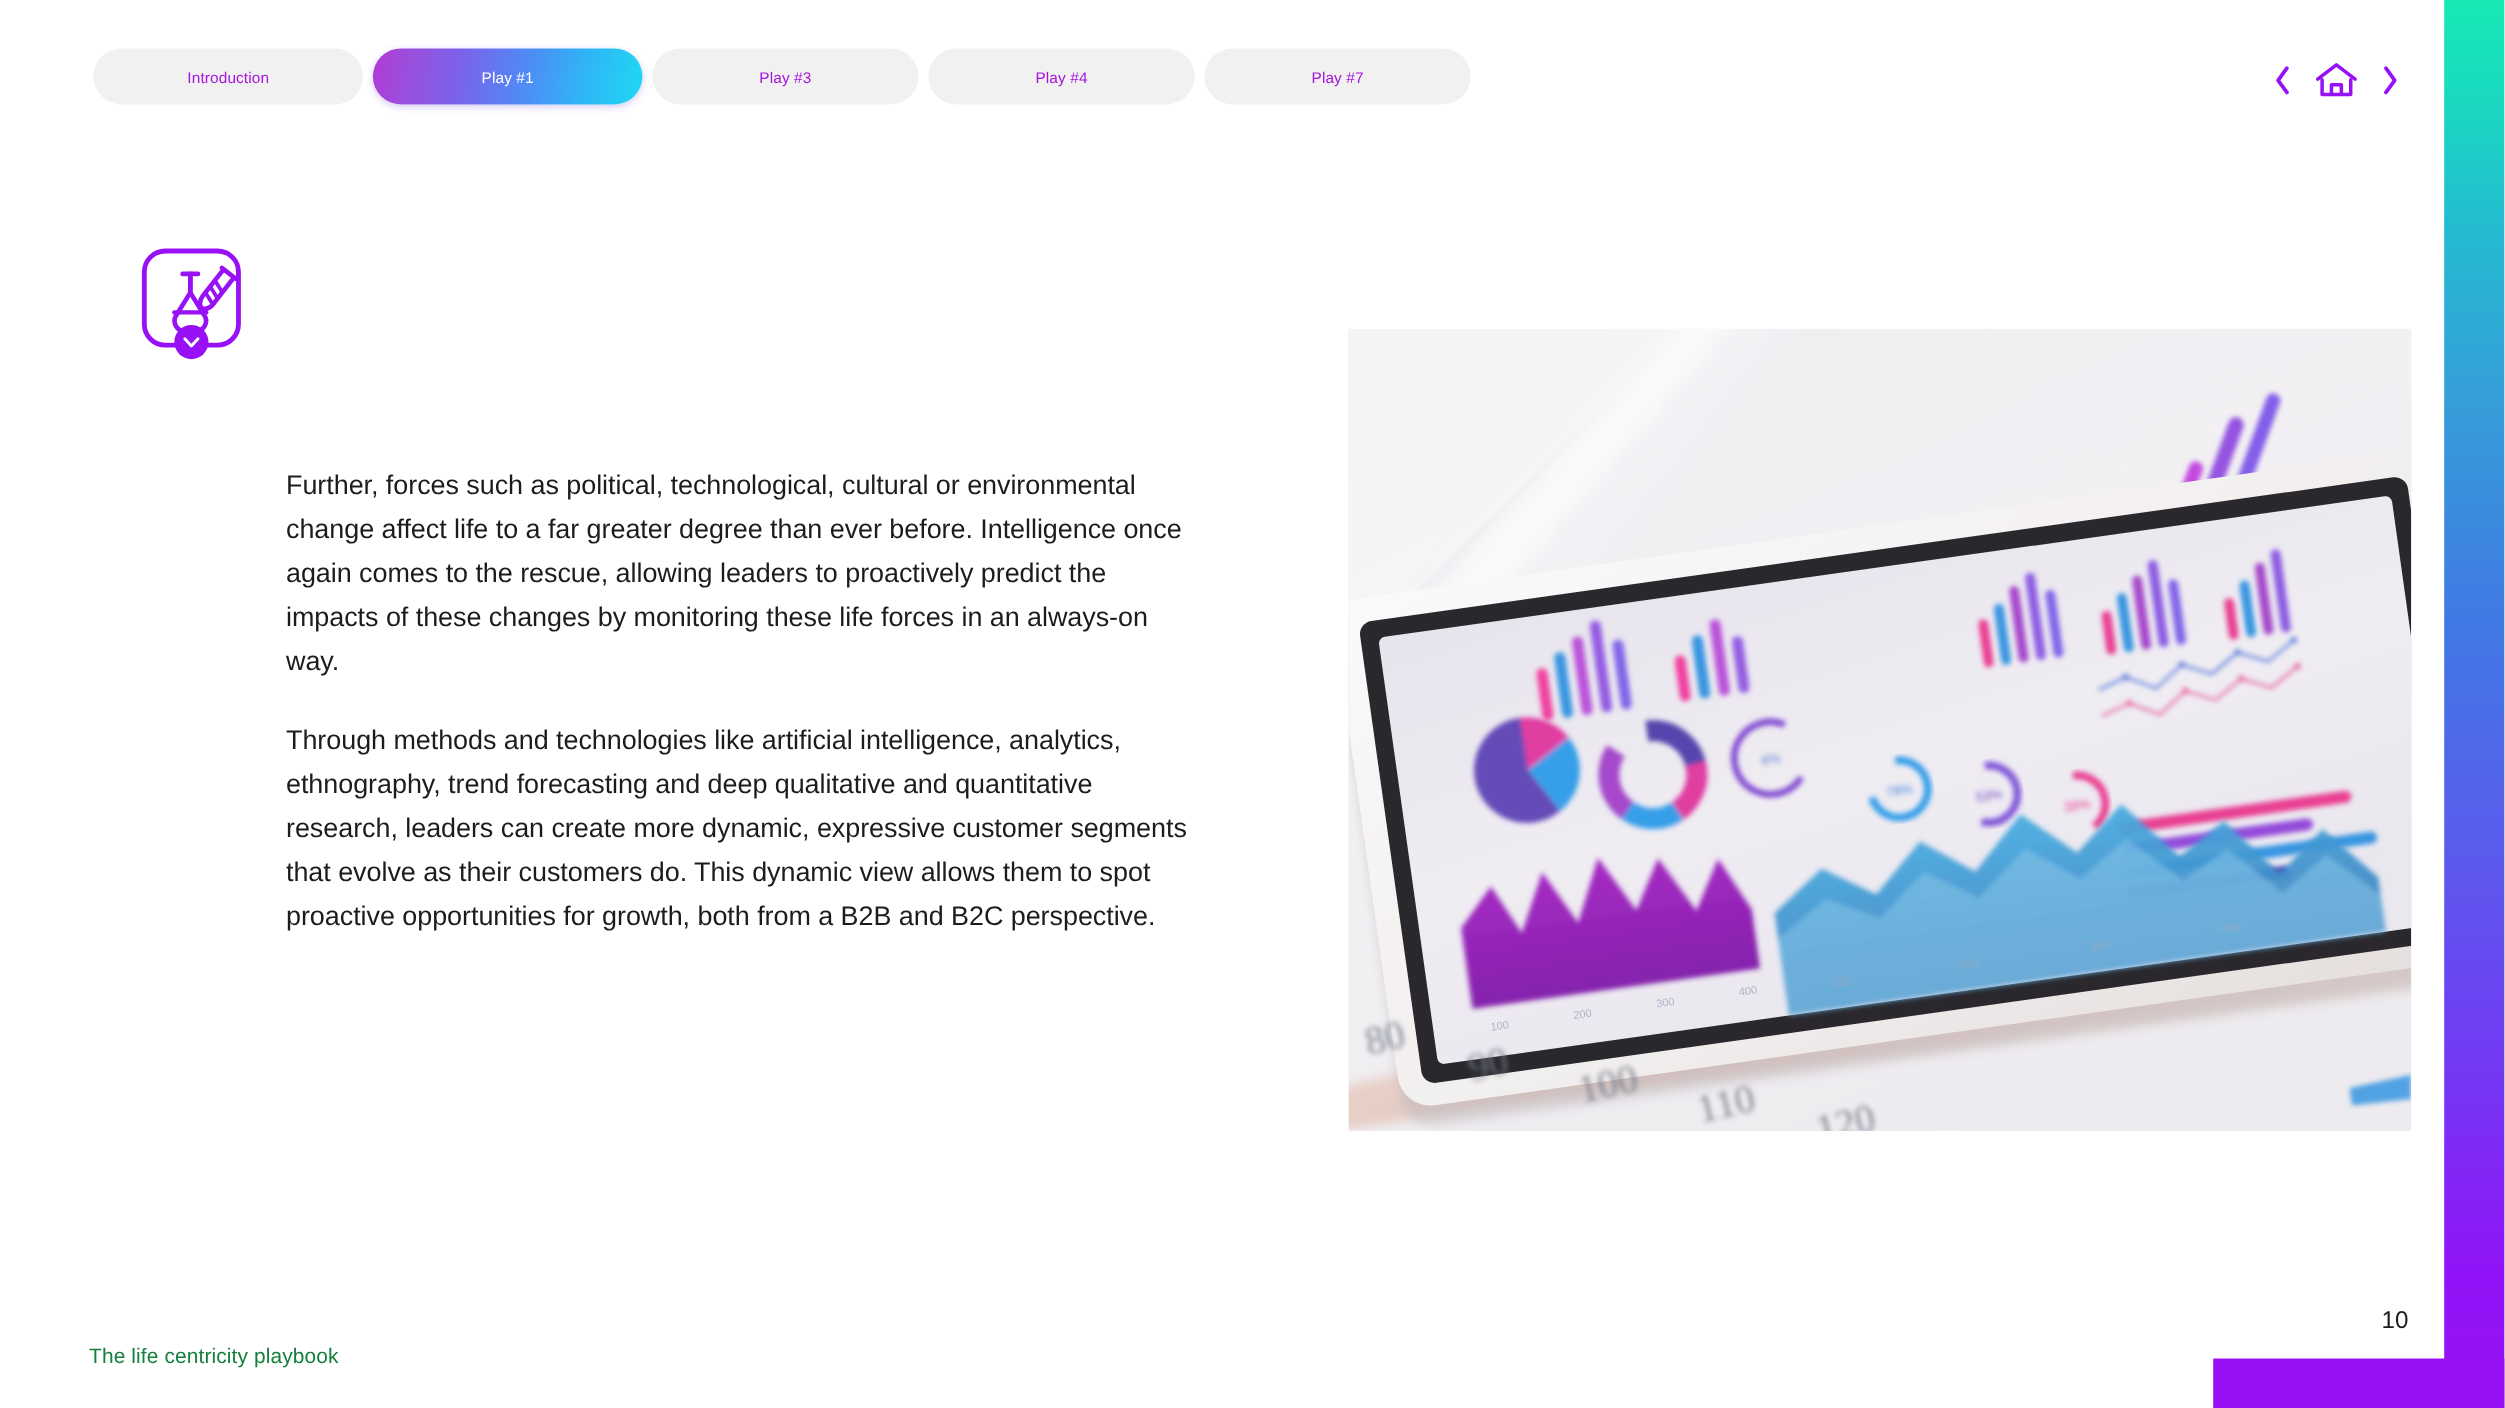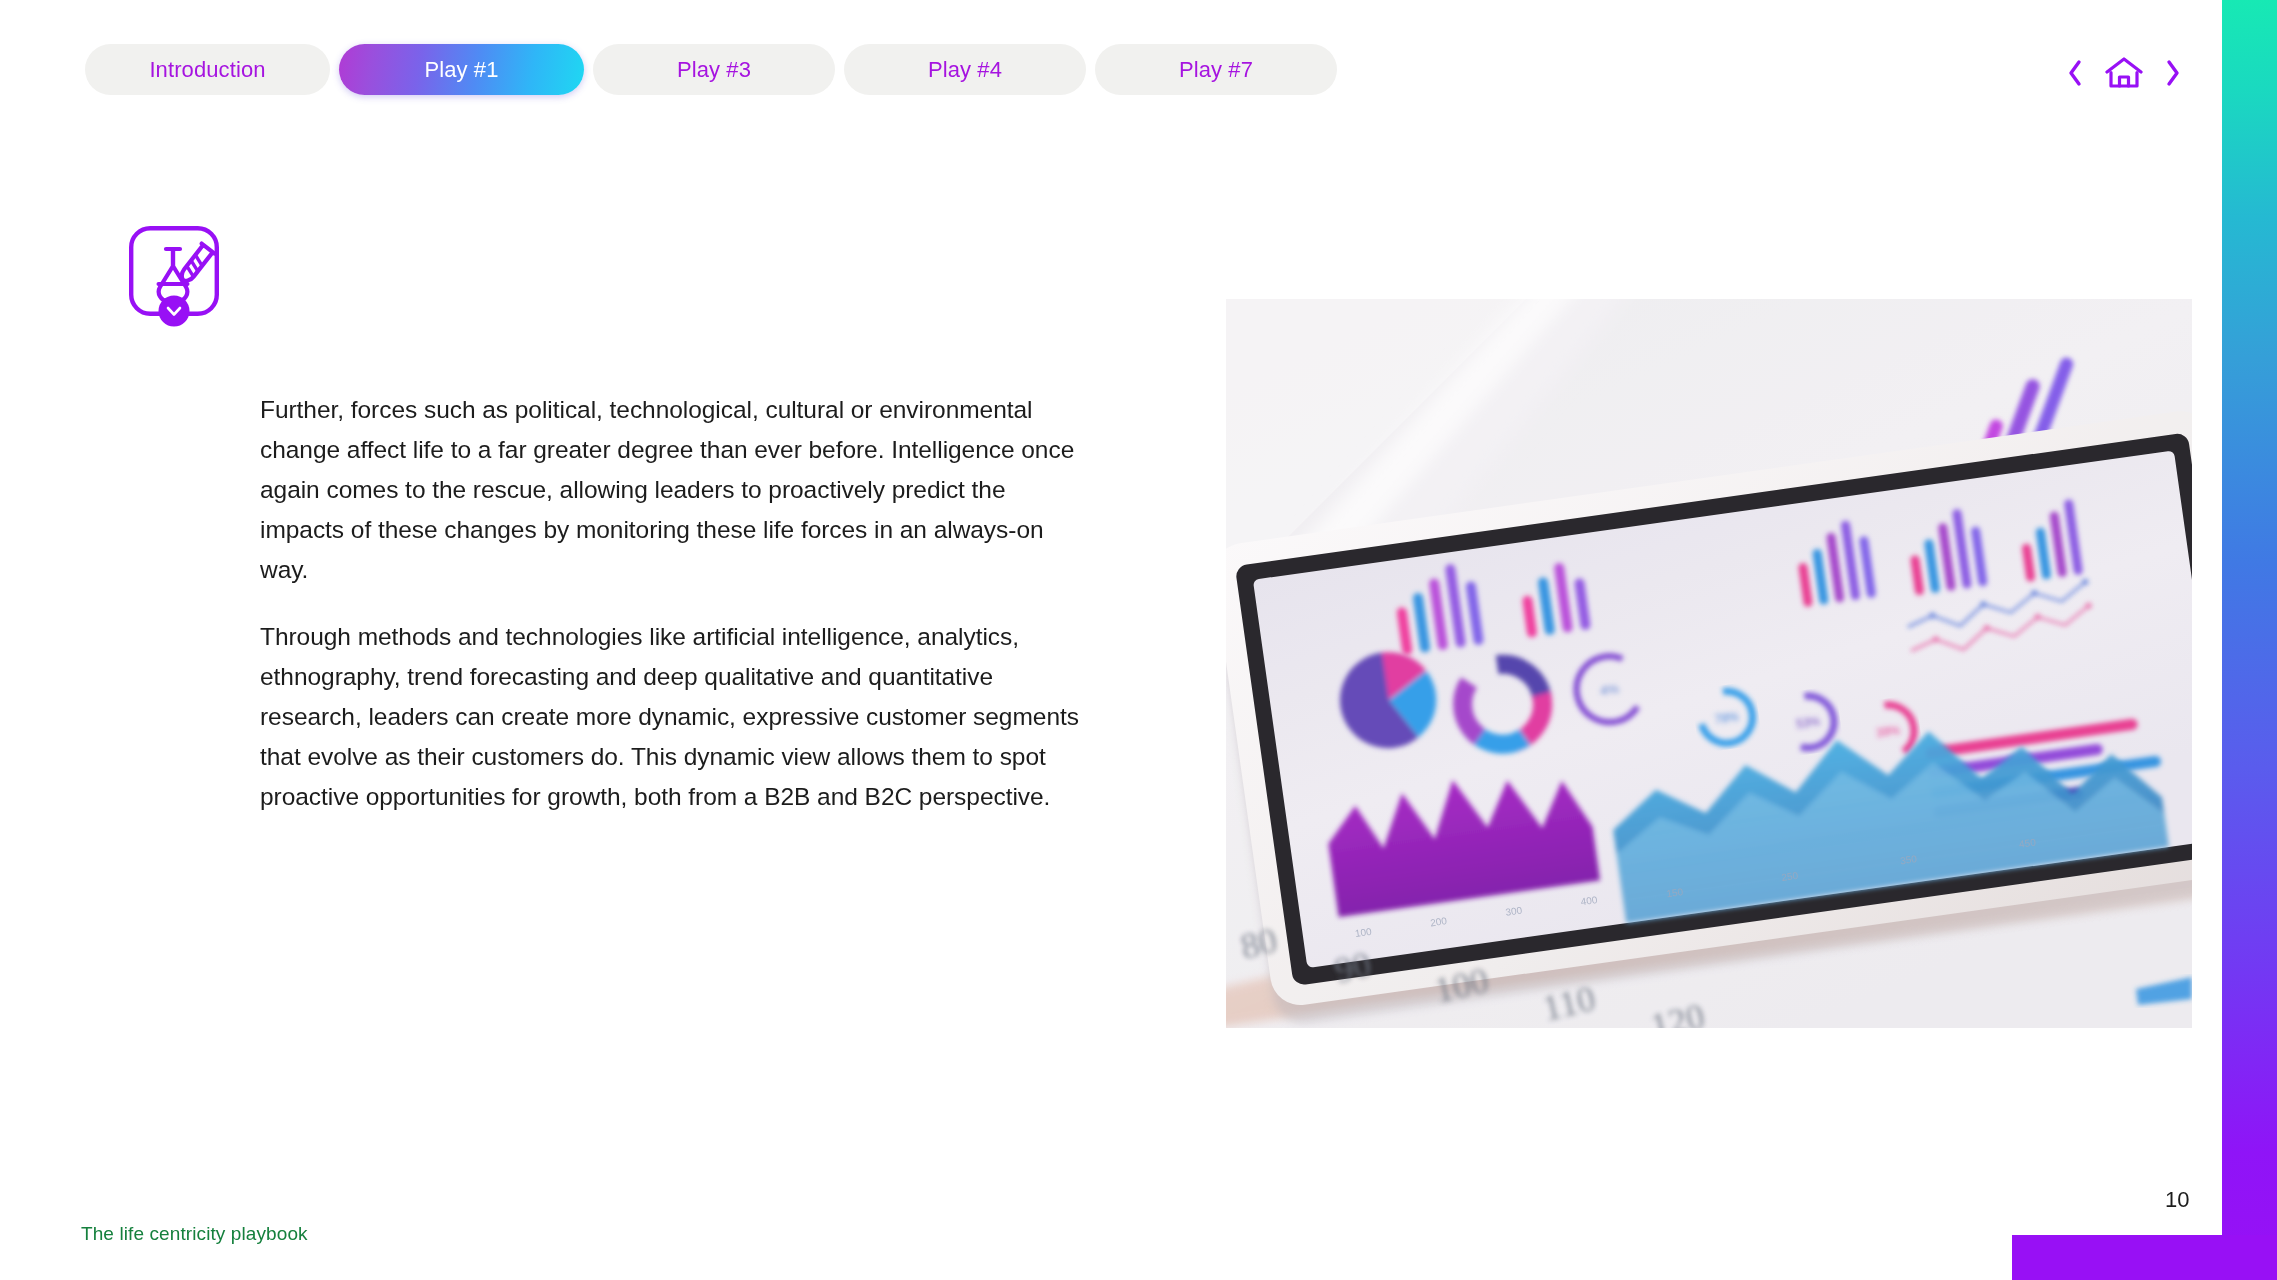--- a/index.html
+++ b/index.html
@@ -57,21 +57,21 @@
     display: flex;
     align-items: center;
     gap: 9px;
   }
 
   .tab {
     height: 51px;
     border-radius: 26px;
     background: #f1f1ef;
     color: #a614e0;
-    font-size: 22px;
+    font-size: 14px;
     letter-spacing: 0.1px;
     display: flex;
     align-items: center;
     justify-content: center;
     padding: 0 20px;
     white-space: nowrap;
     cursor: pointer;
     user-select: none;
   }
 
@@ -126,20 +126,21 @@
     left: 260px;
     top: 390px;
     width: 820px;
   }
   .body-copy p {
     font-size: 24.5px;
     line-height: 40px;
     color: #1c1c1c;
     margin-bottom: 27px;
     letter-spacing: -0.05px;
+    margin-top: 32px;
   }
   .body-copy p:last-child { margin-bottom: 0; }
 
   
   .photo {
     position: absolute;
     left: 1226px;
     top: 299px;
     width: 966px;
     height: 729px;

